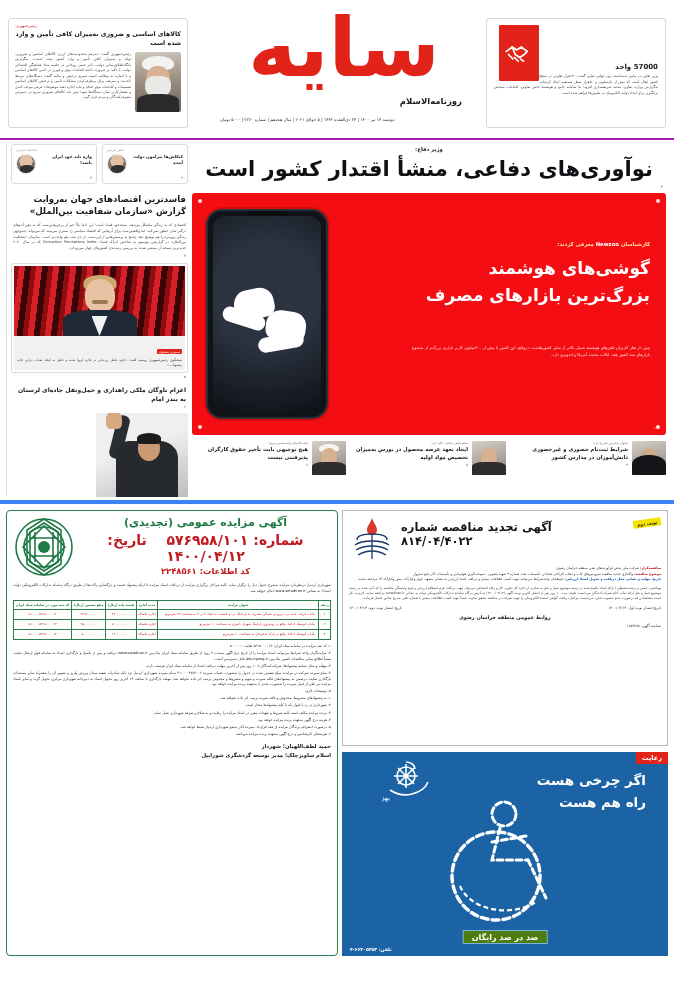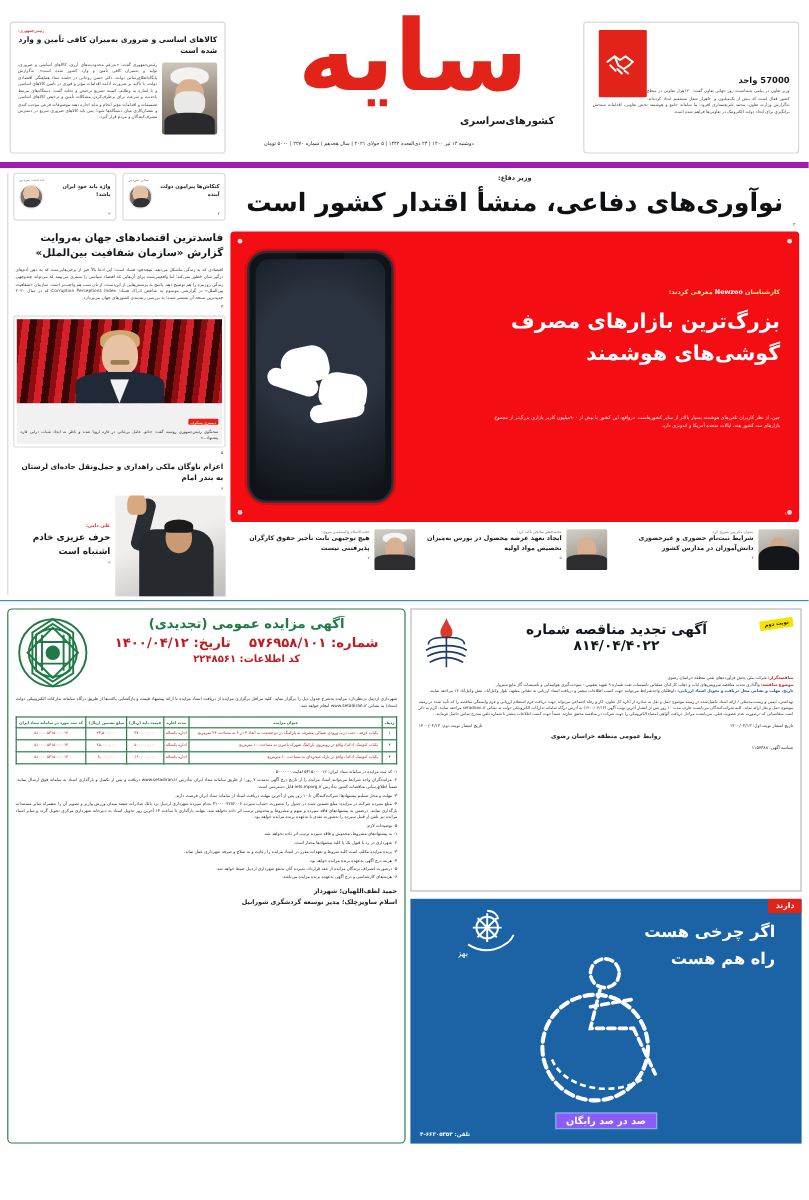--- a/index.html
+++ b/index.html
@@ -6,21 +6,21 @@
   * { box-sizing: border-box; margin: 0; padding: 0; }
   html, body {
     width: 674px; height: 1000px;
     background: #ffffff;
     font-family: "DejaVu Sans", "Liberation Sans", sans-serif;
     overflow: hidden;
   }
   .page { position: relative; width: 674px; height: 1000px; background:#fff; }
 
   
-  .masthead { position: relative; height: 140px; width: 674px; border-bottom: 5px solid #a21caf; }
+  .masthead { position: relative; height: 140px; width: 674px; border-bottom: 2px solid #a21caf; }
 
   .mh-left {
     position: absolute; left: 8px; top: 18px; width: 180px; height: 110px;
     border: 1px solid #d8d8d8; border-radius: 3px; padding: 5px 6px;
     display: flex; flex-direction: column; gap: 2px;
   }
   .mh-kicker { font-size: 3.6px; color: #c4111a; text-align: left; letter-spacing: .1px; }
   .mh-title { font-size: 6.3px; font-weight: bold; color: #15181c; line-height: 1.35; text-align: right; }
   .mh-body-wrap { display: flex; gap: 4px; margin-top: 3px; flex: 1; }
   .mh-photo {
@@ -175,34 +175,34 @@
   .trio-photo .b { position:absolute; left:0; bottom:0; width:34px; height:13px; background:#2d2d30; border-radius:35% 35% 0 0; }
   .tp-chador .h { background:#cdaa8b; }
   .tp-chador .b { background:#15161a; height:20px; border-radius:45% 45% 0 0; }
   .tp-cleric .turb { position:absolute; left:50%; top:3px; transform:translateX(-50%); width:20px; height:8px; background:#f4f4f2; border-radius:50% 50% 30% 30%; }
   .trio-txt { flex:1; text-align:right; }
   .trio-kicker { font-size:3.1px; color:#777; }
   .trio-title { font-size:5.3px; font-weight:bold; color:#17191c; line-height:1.5; margin-top:1px; }
   .trio-pg { font-size:3.4px; color:#555; margin-top:1px; }
 
   
-  .ads { position:relative; width:674px; height:498px; border-top:1px solid #3b82f6;margin-left:20px; }
+  .ads { position:relative; width:674px; height:498px; border-top:4px solid #3b82f6;margin-left:20px; }
 
   
   .green-ad {
     position:absolute; left:6px; top:6px; width:332px; height:446px;
     border:1.5px solid #2e7d4f; border-radius:4px; background:#fff; padding:5px 6px;
     overflow:hidden;
   }
   .ga-head { display:flex; align-items:flex-start; gap:5px; }
   .ga-seal { width:62px; height:62px; flex:0 0 62px; position:relative; }
   .ga-seal svg { width:62px; height:62px; }
   .ga-heading { flex:1; text-align:center; }
   .ga-t1 { font-size:11px; font-weight:bold; color:#1f7a46; }
-  .ga-t2 { font-size:11px; font-weight:bold; color:#c21a20; margin-top:3px; }
+  .ga-t2 { font-size:14px; font-weight:bold; color:#c21a20; margin-top:3px; }
   .ga-t3 { font-size:8.4px; font-weight:bold; color:#c21a20; margin-top:2px; }
   .ga-intro { font-size:3.6px; line-height:1.65; color:#2b2b2b; text-align:justify; margin-top:5px; }
 
   table.auc { width:100%; border-collapse:collapse; margin-top:5px; font-size:3.3px; }
   table.auc th, table.auc td { border:.6px solid #2e7d4f; padding:2px 1px; text-align:center; vertical-align:middle; }
   table.auc th { color:#1f7a46; font-weight:bold; line-height:1.4; font-size:3.2px; }
   table.auc td { color:#c21a20; line-height:1.5; }
   table.auc td.desc { color:#c21a20; text-align:right; padding-right:3px; font-size:3.3px; }
   table.auc td.idx { color:#2b2b2b; }
 
@@ -212,21 +212,21 @@
   .ga-sign div { font-size:5.3px; font-weight:bold; color:#1b1b1b; line-height:1.7; }
 
   
   .tender-ad {
     position:absolute; right:6px; top:6px; width:326px; height:236px;
     border:1px solid #b9b9b9; background:#fff; padding:5px 6px; overflow:hidden;
   }
   .ta-top { display:flex; align-items:flex-start; gap:6px; }
   .ta-logo { width:46px; height:46px; flex:0 0 46px; position:relative; }
   .ta-logo svg { width:46px; height:46px; }
-  .ta-title { flex:1; font-size:11.5px; font-weight:bold; color:#12161b; text-align:center; padding-top:4px; }
+  .ta-title { flex:1; font-size:11.5px; font-weight:bold; color:#12161b; text-align:left; padding-top:4px; }
   .ta-badge {
     background:#f4e400; color:#1a1a1a; font-size:4.4px; font-weight:bold;
     padding:1.5px 4px; transform:rotate(-8deg); border-radius:1px; align-self:flex-start; margin-top:3px;
   }
   .ta-rows { margin-top:4px; }
   .ta-row { font-size:3.4px; line-height:1.62; color:#2a2a2a; text-align:justify; }
   .ta-row .lbl { color:#c21a20; font-weight:bold; }
   .ta-row .blue { color:#1558a8; font-weight:bold; }
   .ta-body { font-size:3.3px; line-height:1.62; color:#333; text-align:justify; margin-top:3px; }
   .ta-foot { display:flex; justify-content:space-between; align-items:flex-end; margin-top:4px; }
@@ -245,21 +245,21 @@
   .ba-logo { position:absolute; right:232px; top:8px; width:54px; height:42px; }
   .ba-logo svg { width:54px; height:42px; }
   .ba-head {
     position:absolute; right:22px; top:18px; text-align:right;
     font-size:13.5px; font-weight:bold; color:#fff; line-height:1.6;
   }
   .wheel-art { position:absolute; left:58px; top:38px; width:210px; height:140px; }
   .wheel-art svg { width:210px; height:140px; }
   .ba-strip {
     position:absolute; left:50%; transform:translateX(-50%); bottom:12px;
-    background:#8b5cf6; border:1.5px solid #7fb4e0; padding:1.5px 8px;
+    background:#4d7c0f; border:1.5px solid #7fb4e0; padding:1.5px 8px;
     font-size:8px; font-weight:bold; color:#fff; letter-spacing:.4px;
   }
   .ba-phone { position:absolute; left:8px; bottom:4px; font-size:4.6px; color:#fff; font-weight:bold; }
   .ba-caret {
     position:absolute; left:50%; transform:translateX(-50%); bottom:4px;
     width:0; height:0; border-left:5px solid transparent; border-right:5px solid transparent;
     border-top:6px solid #1b63a5;
   }
 </style>
 </head>
@@ -278,21 +278,21 @@
             <div class="face"></div>
             <div class="beard"></div>
             <div class="robe"></div>
         </div>
         <div class="mh-text">رئیس‌جمهوری گفت: «به‌رغم محدودیت‌های ارزی، کالاهای اساسی و ضروری، تولید و به‌میزان کافی تأمین و وارد کشور شده است». به‌گزارش پایگاه‌اطلاع‌رسانی دولت، دکتر حسن روحانی در جلسه ستاد هماهنگی اقتصادی دولت، با تأکید بر ضرورت ادامه اقدامات مؤثر و فوری در تأمین کالاهای اساسی و با اشاره به وظایف کمیته تسریع ترخیص و تخلیه گفت: دستگاه‌های مرتبط باجدیت و سرعت برای برطرف‌کردن مشکلات تأمین و ترخیص کالاهای اساسی تصمیمات و اقدامات مؤثر انجام و نباید اجازه دهند موضوعات فرعی موجب کندی و نقصان‌کاری میان دستگاه‌ها شود؛ پس باید کالاهای ضروری سریع در دسترس مصرف‌کنندگان و مردم قرار گیرد.</div>
       </div>
     </div>
 
     <div class="mh-center">
       <div class="logo-sayeh">سایه</div>
-      <div class="logo-sub">کشورهای‌سراسری</div>
+      <div class="logo-sub">روزنامه‌الاسلام</div>
       <div class="logo-meta">دوشنبه ۱۴ تیر ۱۴۰۰ | ۲۴ ذی‌القعده ۱۴۴۲ | ۵ جولای ۲۰۲۱ | سال هجدهم | شماره ۲۲۷۰ | ۵۰۰۰ تومان</div>
     </div>
 
     <div class="mh-right">
       <div class="hs-box">
         <svg viewBox="0 0 40 32" fill="none" stroke="#ffffff" stroke-width="2.2" stroke-linecap="round" stroke-linejoin="round">
           <path d="M3 14 L11 8 L17 12 L23 8 L31 14"></path>
           <path d="M11 8 L15 18 L21 22 L27 18 L31 14"></path>
           <path d="M6 18 L12 24 M14 22 L19 27 M22 24 L26 27"></path>
         </svg>
@@ -348,25 +348,20 @@
       <div class="pg-mark">۶</div>
 
       <div class="daei">
         <div class="daei-photo">
           <div class="arm"></div>
             <div class="hand"></div>
           <div class="suit"></div>
             <div class="head"></div>
             <div class="hairx"></div>
         </div>
-        <div class="daei-text">
-          <div class="daei-kicker">علی دایی:</div>
-          <div class="daei-title">حرف عزیزی خادم اشتباه است</div>
-          <div class="mini-pg">۳</div>
-        </div>
       </div>
     </div>
 
     <div class="col-main">
       <div class="vd-kicker">وزیر دفاع:</div>
       <div class="vd-head">نوآوری‌های دفاعی، منشأ اقتدار کشور است</div>
       <div class="vd-pg">۲</div>
 
       <div class="phone-ad">
         <span class="dot d1"></span>
@@ -378,22 +373,22 @@
           <div class="notch"></div>
             <div class="screen"></div>
         </div>
         <div class="arm-w a1"></div>
         <div class="arm-w a2"></div>
         <div class="hand-white h1"></div>
         <div class="hand-white h2"></div>
 
         <div class="ad-kicker"><span>کارشناسان </span><b>Newzoo</b><span> معرفی کردند:</span></div>
         <div class="ad-head">
+          <div>گوشی‌های هوشمند</div>
           <div>بزرگ‌ترین بازارهای مصرف</div>
-          <div>گوشی‌های هوشمند</div>
         </div>
         <div class="ad-body">چین، از نظر کاربران تلفن‌های هوشمند بسیار بالاتر از سایر کشورهاست. درواقع، این کشور با بیش از ۹۰۰میلیون کاربر بازاری بزرگ‌تر از مجموع بازارهای سه کشور هند، ایالات متحده آمریکا و اندونزی دارد.</div>
         <div class="ad-pg">۱۱</div>
       </div>
 
       <div class="trio">
         <div class="trio-item">
           <div class="trio-photo tp-chador">
               <div class="h"></div>
               <div class="b"></div>
@@ -566,21 +561,21 @@
         <div>تاریخ انتشار نوبت اول: ۱۴۰۰/۰۴/۱۳</div>
         <div>تاریخ انتشار نوبت دوم: ۱۴۰۰/۰۴/۱۴</div>
       </div>
       <div class="ta-org">روابط عمومی منطقه خراسان رضوی</div>
       <div class="ta-foot">
         <div>شناسه آگهی: ۱۱۵۷۳۸۸</div>
       </div>
     </div>
 
     <div class="blue-ad">
-      <div class="free-badge">دارند</div>
+      <div class="free-badge">رعایت</div>
 
       <div class="ba-logo">
         <svg viewBox="0 0 54 42">
           <g fill="none" stroke="#ffffff" stroke-width="1.6">
             <circle cx="24" cy="16" r="9"></circle>
             <path d="M24 4 L24 28 M12 16 L36 16 M16 8 L32 24 M32 8 L16 24"></path>
             <path d="M24 2 C30 2 33 6 33 9"></path>
             <path d="M8 30 C14 34 22 36 30 34 C38 32 44 27 46 22"></path>
           </g>
           <text x="8" y="40" fill="#ffffff" font-size="7" font-family="DejaVu Sans">بهزیستی</text>

